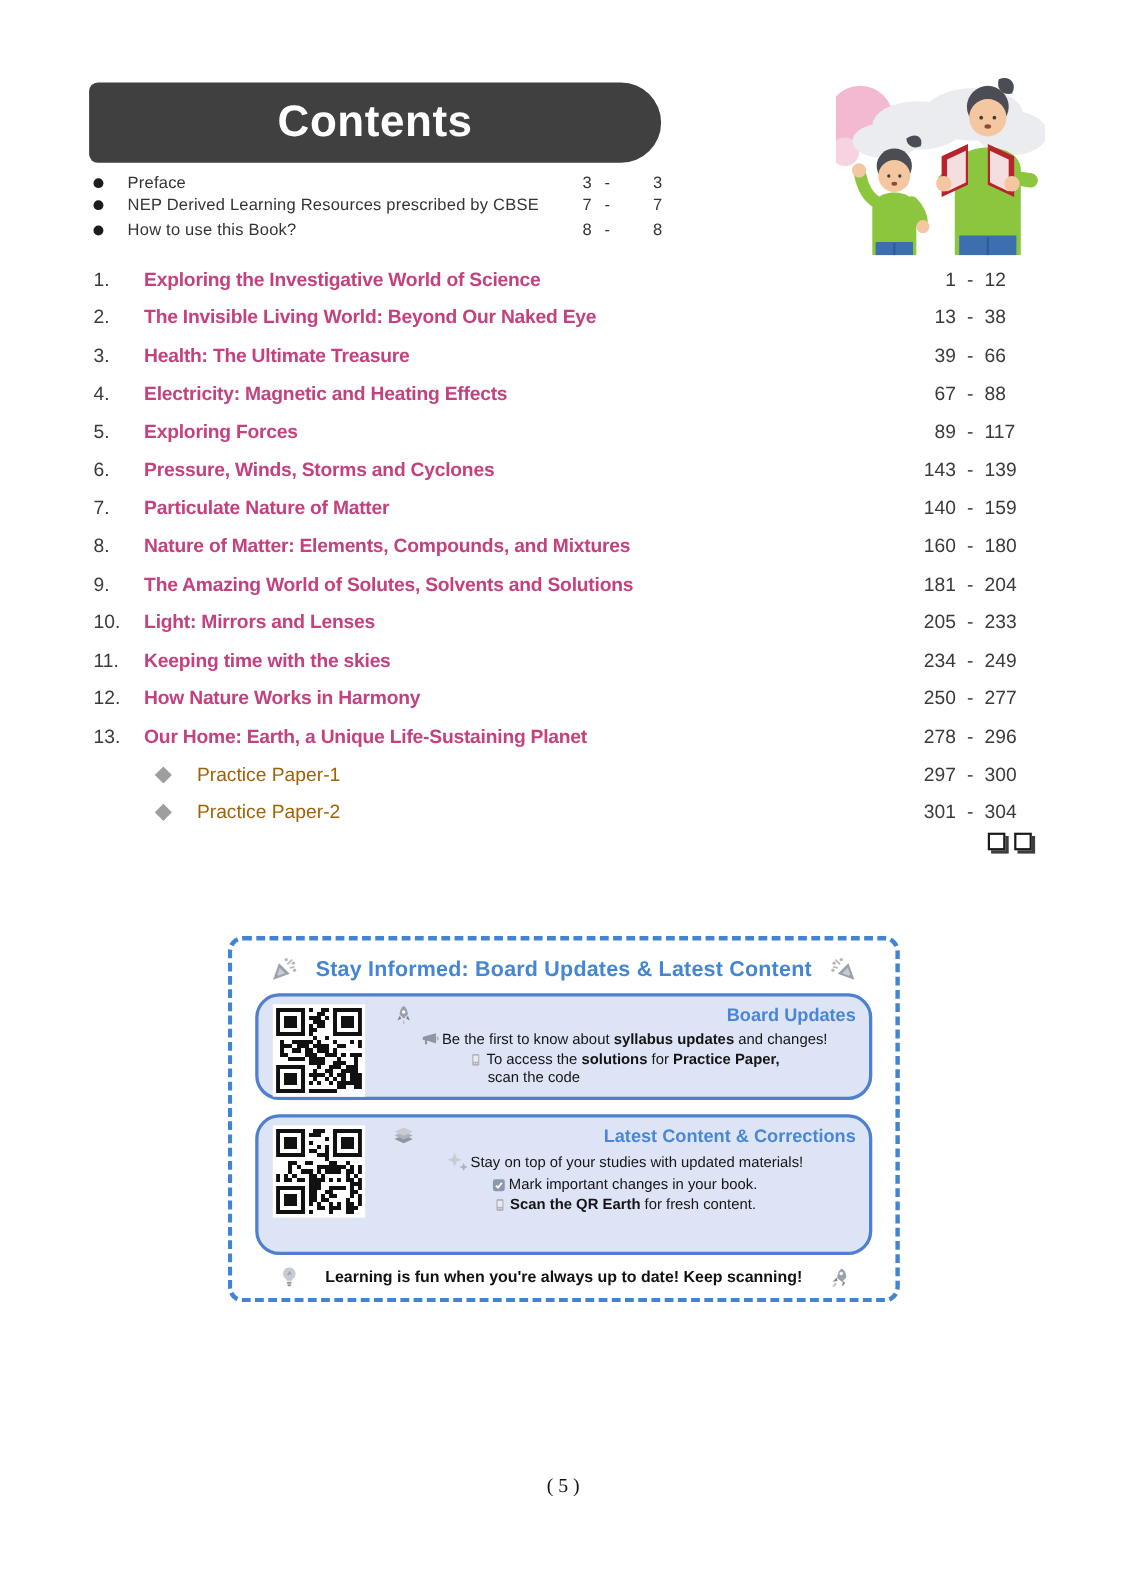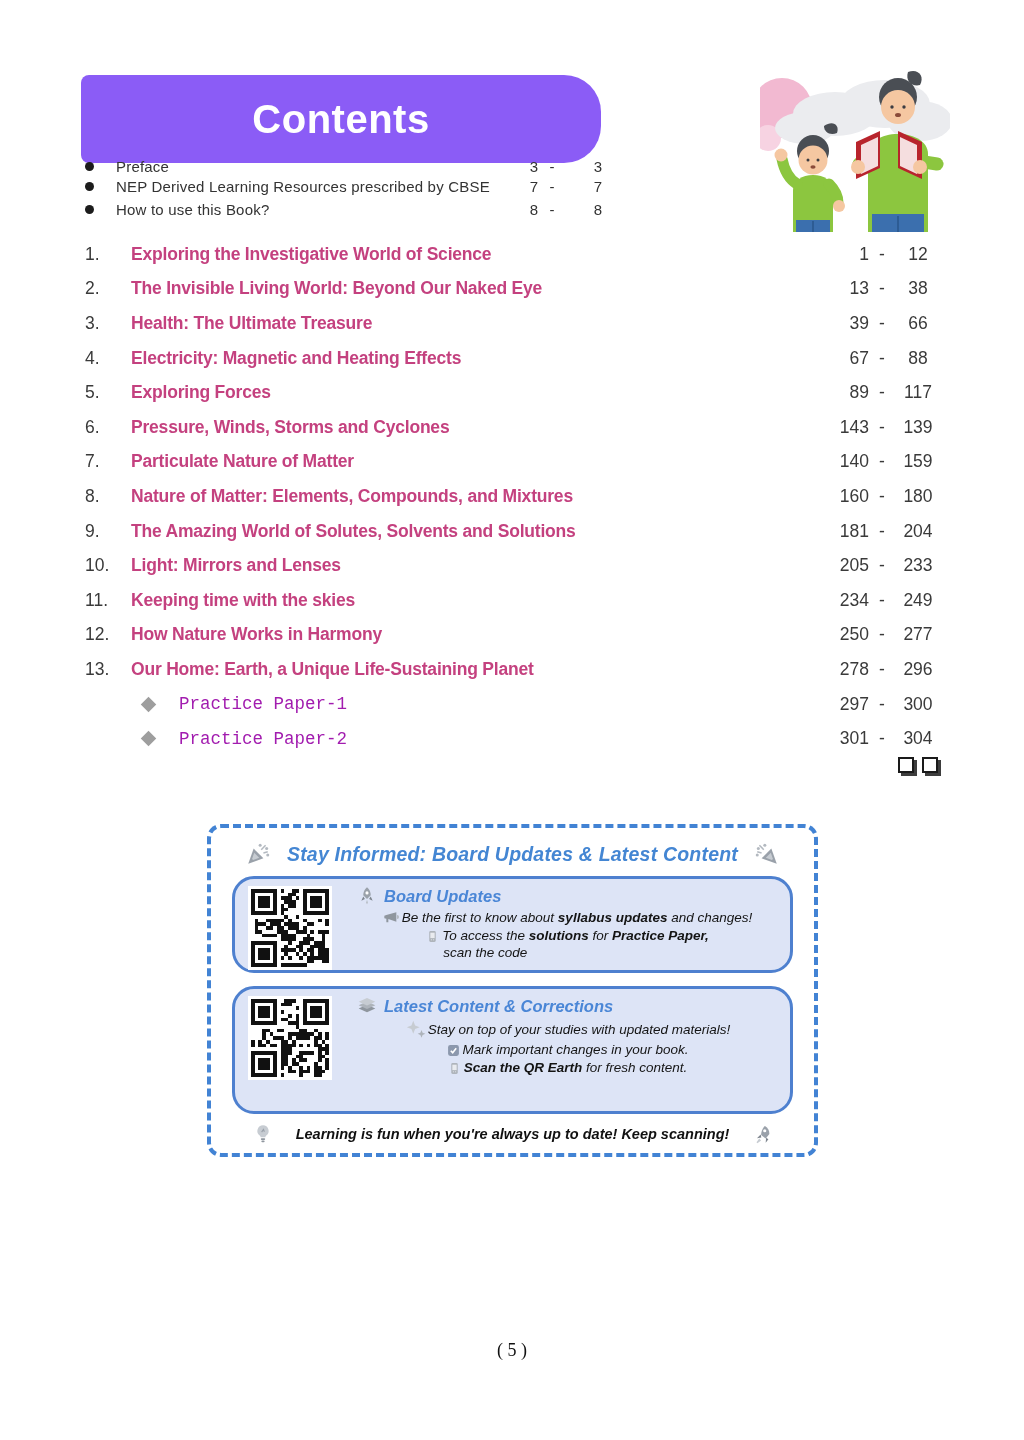--- a/index.html
+++ b/index.html
@@ -1,21 +1,21 @@
 <!DOCTYPE html>
 <html><head>
 <meta charset="utf-8">
 <style>
   html,body{margin:0;padding:0;background:#ffffff;}
   .page{position:relative;width:1024px;height:1440px;background:#fff;
         font-family:"Liberation Sans",sans-serif;overflow:hidden;}
 
   
-  .banner{position:absolute;left:81px;top:75px;width:520px;height:88px;
-          background:#8b5cf6;border-radius:8px 37px 37px 8px;
+  .banner{position:absolute;left:81px;top:75px;width:520px;height:73px;
+          background:#404040;border-radius:8px 37px 37px 8px;
           display:flex;align-items:center;justify-content:center;}
   .banner h1{margin:0;color:#fff;font-size:40px;font-weight:bold;letter-spacing:.5px;}
 
   
   .illus{position:absolute;left:760px;top:66px;width:190px;height:166px;}
 
   
   .front{position:absolute;left:85px;top:156px;width:517px;font-size:15px;color:#333;}
   .f-row{display:flex;align-items:center;height:20px;}
   .f-row.gap{margin-top:3px;}
@@ -23,46 +23,46 @@
   .f-label{flex:1;letter-spacing:.2px;}
   .p-start{width:36px;text-align:right;}
   .p-dash{width:28px;text-align:center;}
   .p-end{width:36px;text-align:right;}
 
   
   .toc{position:absolute;left:85px;top:237px;width:856px;font-size:17.5px;color:#3a3a3a;}
   .t-row{display:flex;align-items:center;height:34.6px;}
   .t-num{width:46px;flex:none;}
   .t-title{flex:1;font-weight:bold;color:#c4417f;letter-spacing:-.2px;}
-  .pp-title{flex:1;color:#a21caf;font-family:Liberation Mono, monospace;}
+  .pp-title{flex:1;color:#a16207;}
   .diamond{width:11px;height:11px;background:#9e9e9e;transform:rotate(45deg);
            margin-left:58px;margin-right:25px;flex:none;}
   .c-start{width:44px;text-align:right;flex:none;}
   .c-dash{width:26px;text-align:center;flex:none;}
-  .c-end{width:46px;text-align:center;flex:none;}
+  .c-end{width:46px;text-align:left;flex:none;}
 
   
   .endmark{position:absolute;top:757px;right:86px;display:flex;gap:8px;}
   .endmark span{width:12px;height:12px;background:#fff;border:2.5px solid #1a1a1a;
                 box-shadow:3px 3px 0 #3d3d3d;}
 
   
-  .info{position:absolute;left:207px;top:824px;width:611px;height:333px;
+  .info{position:absolute;left:207px;top:851px;width:611px;height:333px;
         box-sizing:border-box;border:4px dashed #4283d4;border-radius:14px;
-        padding:8px 21px 0;font-style:italic;}
+        padding:8px 21px 0;}
   .info-title{display:flex;align-items:center;justify-content:center;gap:16px;
               color:#4486d3;font-weight:bold;font-size:19.5px;height:36px;letter-spacing:.2px;}
   .sub{position:relative;background:#dde4f6;border:3px solid #4e80cf;border-radius:22px;
        box-sizing:border-box;text-align:center;color:#141414;
        padding:7px 12px 6px 122px;}
   .sub1{height:97px;margin-top:4px;}
   .sub2{height:128px;margin-top:13px;}
   .qr{position:absolute;left:13px;top:7px;width:84px;height:84px;background:#fff;
       padding:3px;box-sizing:border-box;}
-  .sub h2{display:flex;justify-content:flex-start;align-items:center;gap:7px;
+  .sub h2{display:flex;justify-content:space-between;align-items:center;gap:7px;
           color:#4a86d6;font-size:16.5px;margin:0 0 3px;font-weight:bold;}
   .line{font-size:13.5px;line-height:17.5px;}
   .line .b{font-weight:bold;}
   .line svg{vertical-align:-3px;margin-right:3px;}
   .group{display:inline-block;text-align:left;}
   .spark-lead svg{vertical-align:-7px;margin-right:1px;}
   .tagline{display:flex;align-items:center;justify-content:center;gap:22px;
            margin-top:9px;font-weight:bold;font-size:14.5px;color:#111;}
 
   

